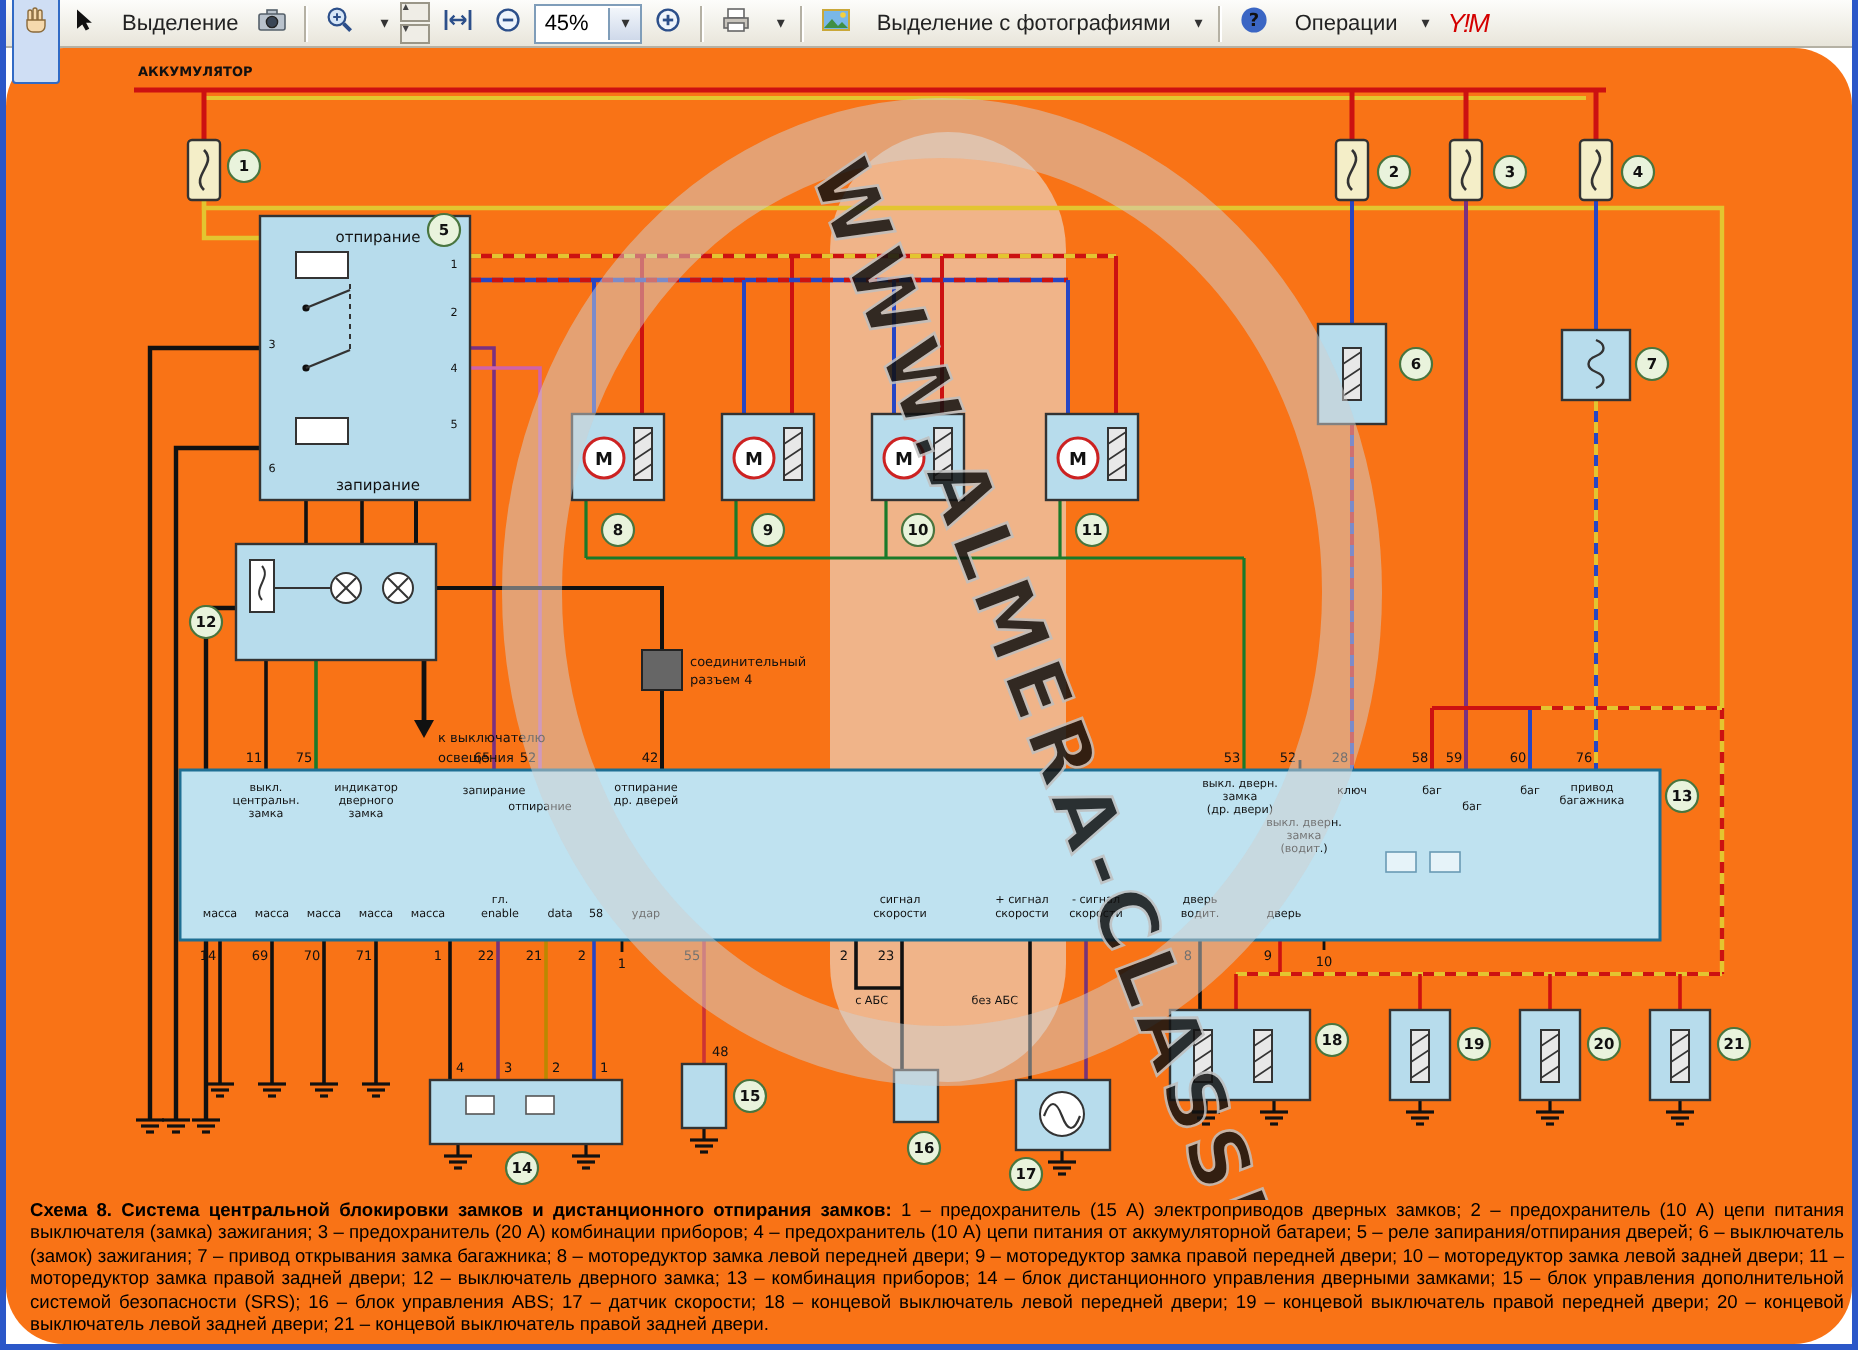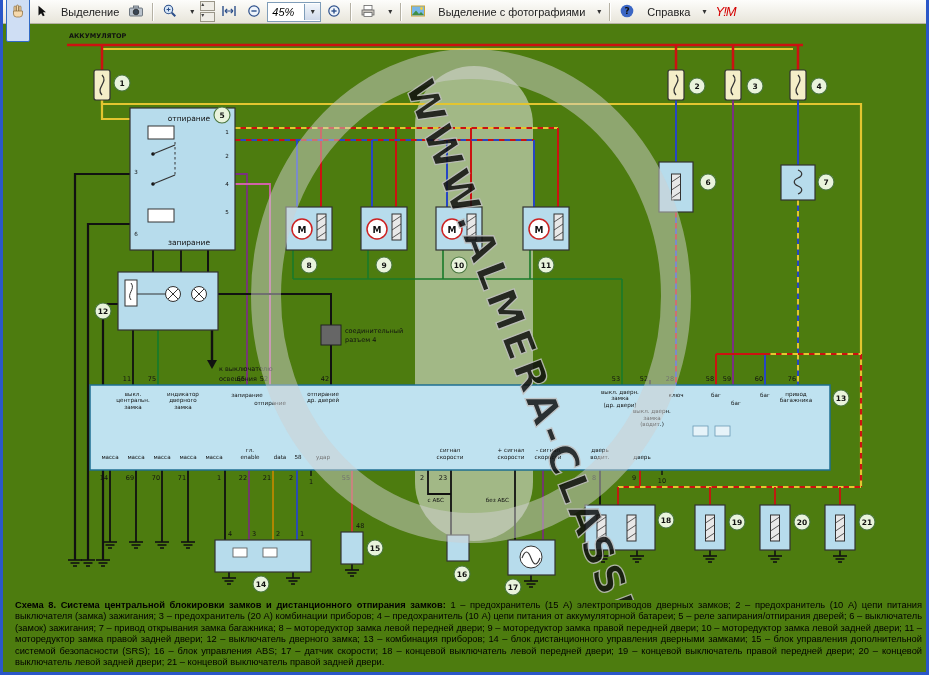--- a/index.html
+++ b/index.html
@@ -13,29 +13,29 @@
   .toolbar{position:absolute;left:3px;right:3px;top:0;height:24px;z-index:10;
     background:linear-gradient(#fdfdfb,#e8e5da);border-bottom:1px solid #b5b1a4;
     display:flex;align-items:center;gap:1px;padding:0 3px;box-sizing:border-box;}
   .tb-btn{height:20px;display:flex;align-items:center;gap:12px;padding:19px 3px;
     border:1px solid transparent;border-radius:2px;background:transparent;
     font-size:11px;color:#222;font-family:"Liberation Sans",sans-serif;cursor:default;}
   .tb-btn.pressed{background:#cfdef4;border-color:#316ac5;}
   .tb-sep{width:1px;height:18px;background:#b5b1a4;border-right:1px solid #fff;margin:0 3px;}
   .caret{font-size:8px;color:#333;line-height:1;}
   .combo{display:flex;align-items:center;height:18px;border:1px solid #7f9db9;background:#fff;font-size:11px;}
-  .combo .val{padding:0 4px;min-width:28px;font-style:italic;}
+  .combo .val{padding:0 4px;min-width:28px;}
   .combo .dd{width:15px;height:16px;background:linear-gradient(#f2f6fb,#cfd9ea);
     border-left:1px solid #7f9db9;display:flex;align-items:center;justify-content:center;}
   .spin{display:flex;flex-direction:column;gap:1px;margin:0 1px;}
   .spin .sb{width:13px;height:8px;font-size:6px;line-height:5px;border:1px solid #9a9688;
     background:#efede6;padding:0;color:#444;}
   .ym{font-weight:normal;font-style:italic;color:#d40000;font-size:13px;margin-left:4px;letter-spacing:-1px;}
   
-  .content{position:absolute;left:3px;right:3px;top:24px;bottom:3px;background:#4d7c0f;}
+  .content{position:absolute;left:3px;right:3px;top:24px;bottom:3px;background:#f97316;border-radius:29px;}
   .caption{position:absolute;left:12px;right:4px;top:576px;font-size:9.3px;line-height:11.4px;
     text-align:justify;color:#000;}
   
   svg text{font-family:"DejaVu Sans",sans-serif;fill:#111;}
   .tp{font-size:6.5px;text-anchor:middle;}
   .tl{font-size:5.6px;text-anchor:middle;}
   .ts{font-size:6.5px;text-anchor:start;}
   .tc{font-size:7.5px;text-anchor:middle;}
   .tb8{font-size:7.5px;text-anchor:middle;font-weight:bold;}
   .bx{fill:#b7dcec;stroke:#333;stroke-width:1.2;}
@@ -134,21 +134,21 @@
         </svg></span>
     <span>Выделение с фотографиями</span>
     <span class="caret">▾</span>
   </div>
   <div class="tb-sep"></div>
   <div class="tb-btn">
     <span><svg width="16" height="16" viewBox="0 0 16 16">
       <circle cx="8" cy="8" r="6.3" fill="#3b66c4"></circle>
       <text x="8" y="11.2" text-anchor="middle" font-size="9" font-weight="bold" fill="#fff">?</text>
         </svg></span>
-    <span>Справка</span>
+    <span>Операции</span>
     <span class="caret">▾</span>
   </div>
   <span class="ym">Y!M</span>
 </div>
 
 <div class="content">
 <svg width="923" height="576" viewBox="0 0 923 576">
 
   <g>
     <rect x="412" y="42" width="118" height="475" rx="59" fill="#e9e9e9" opacity="0.55"></rect>

